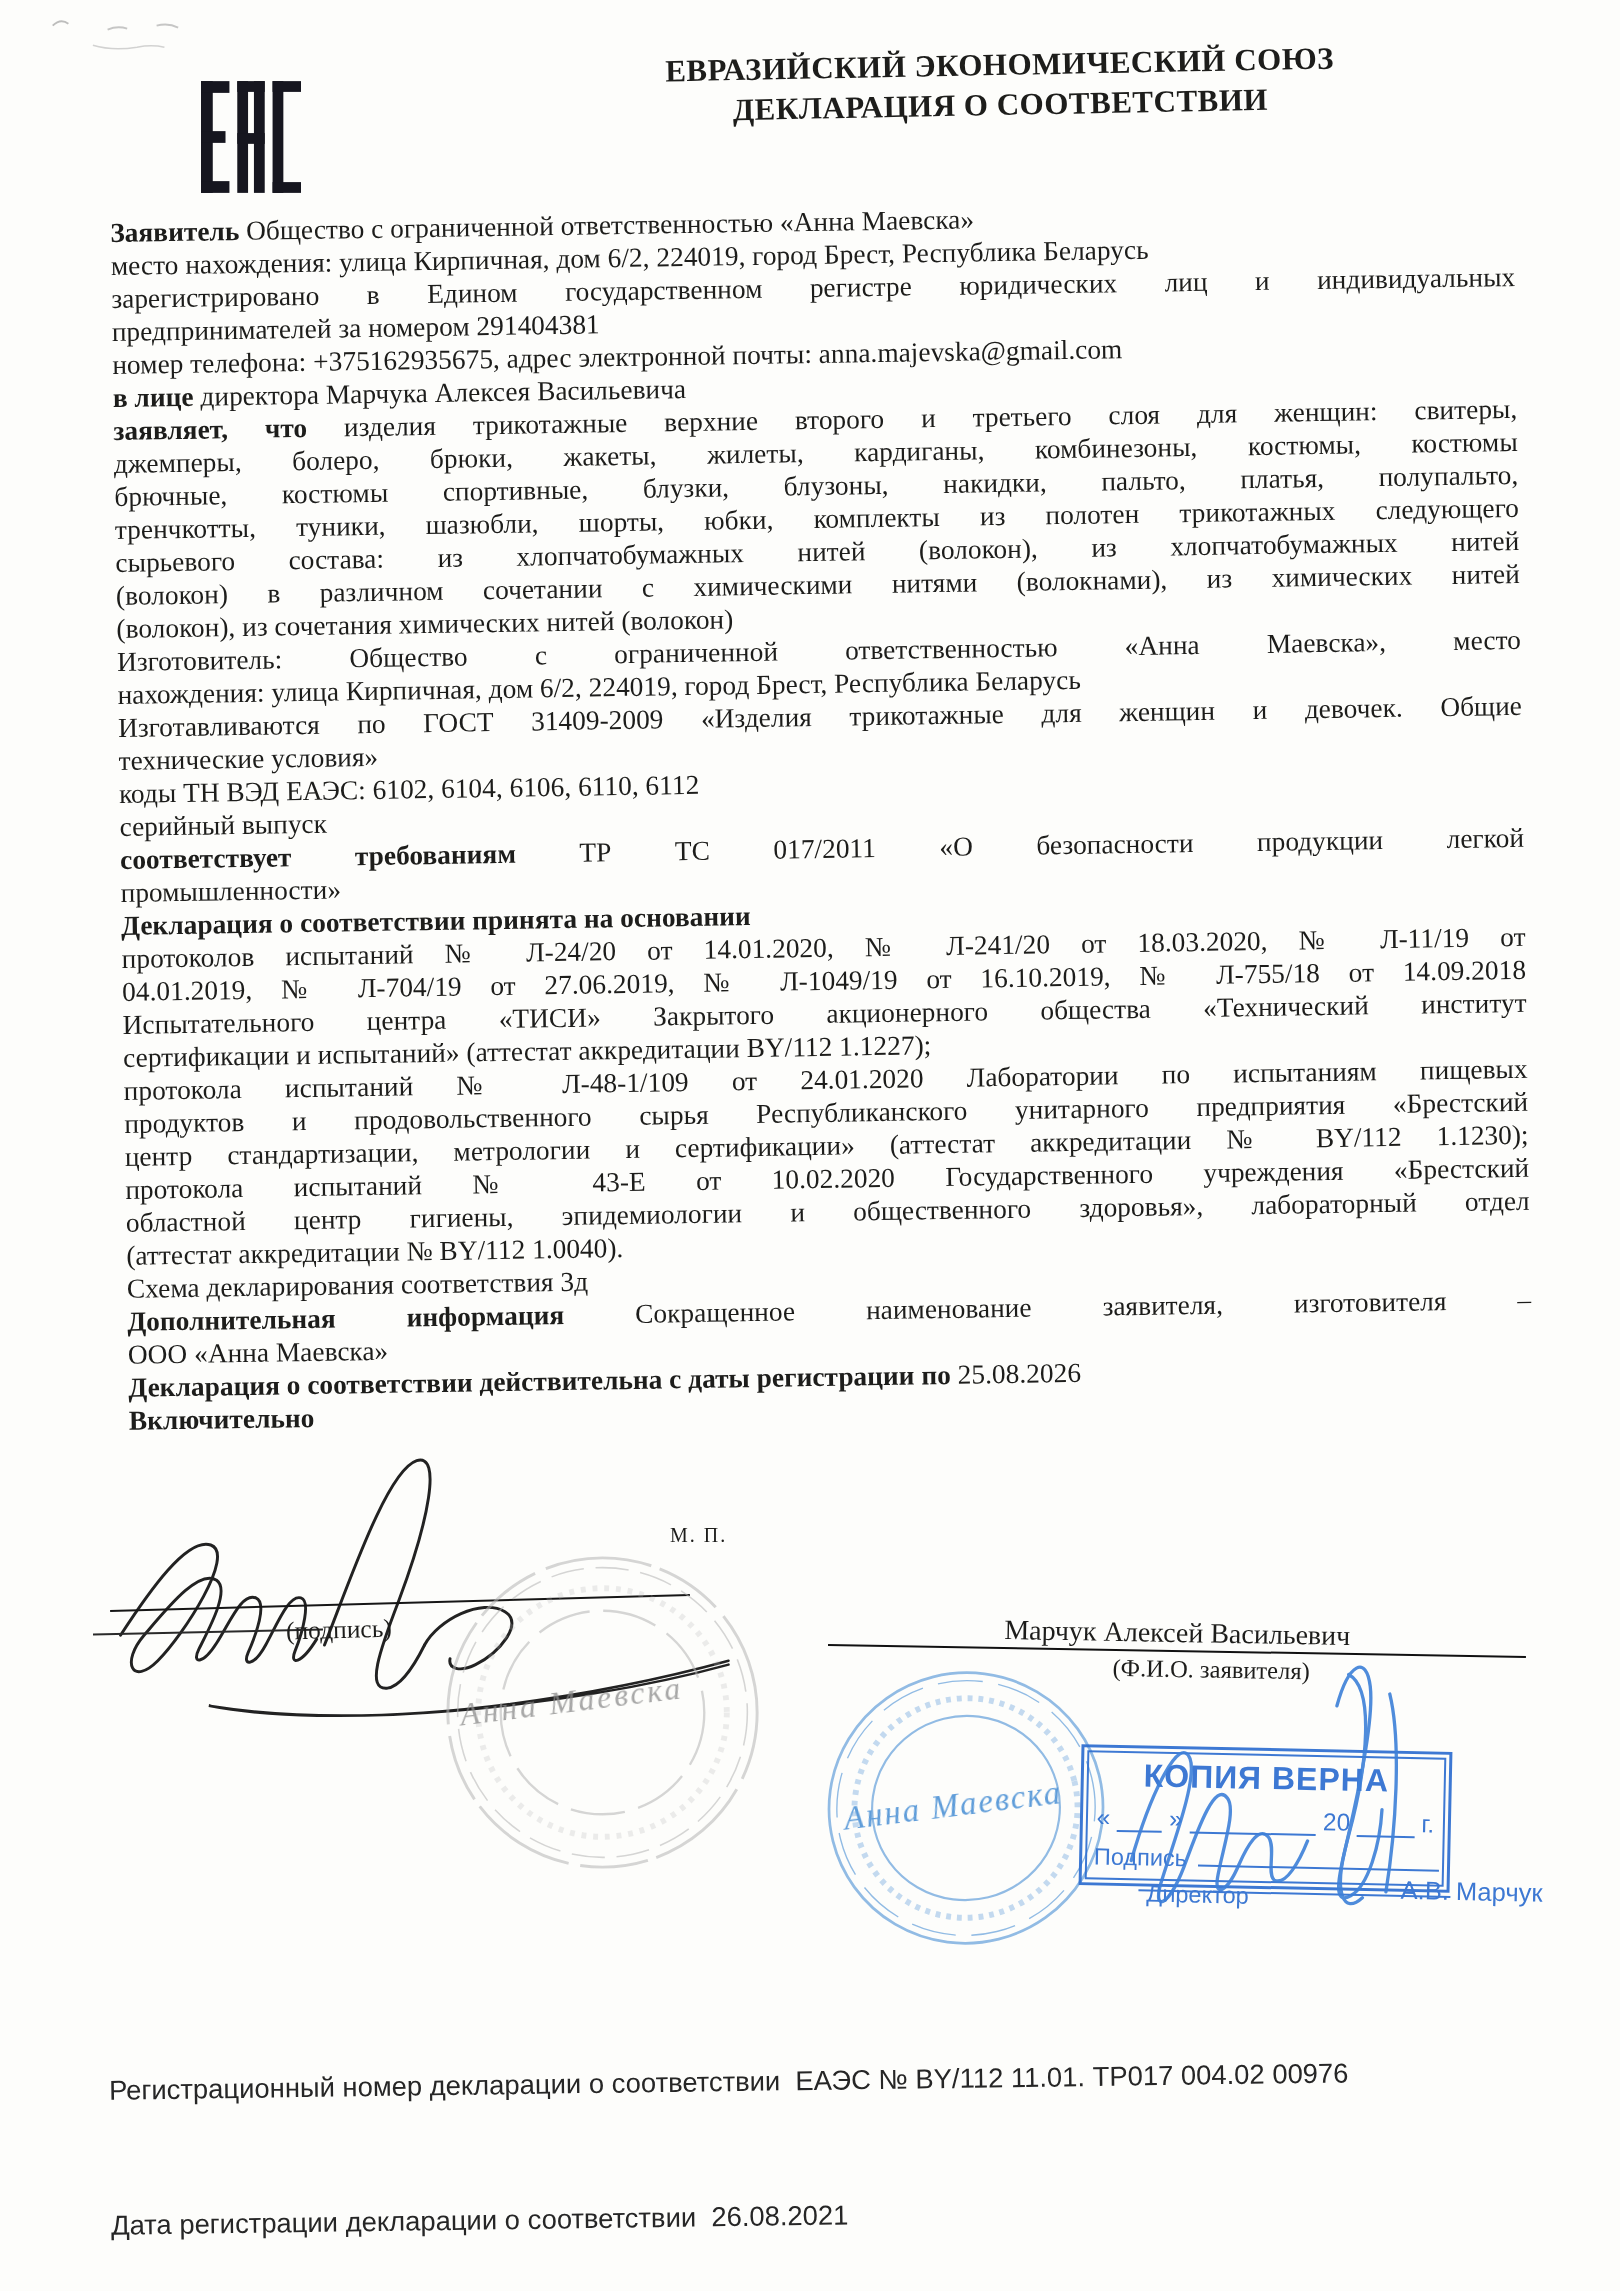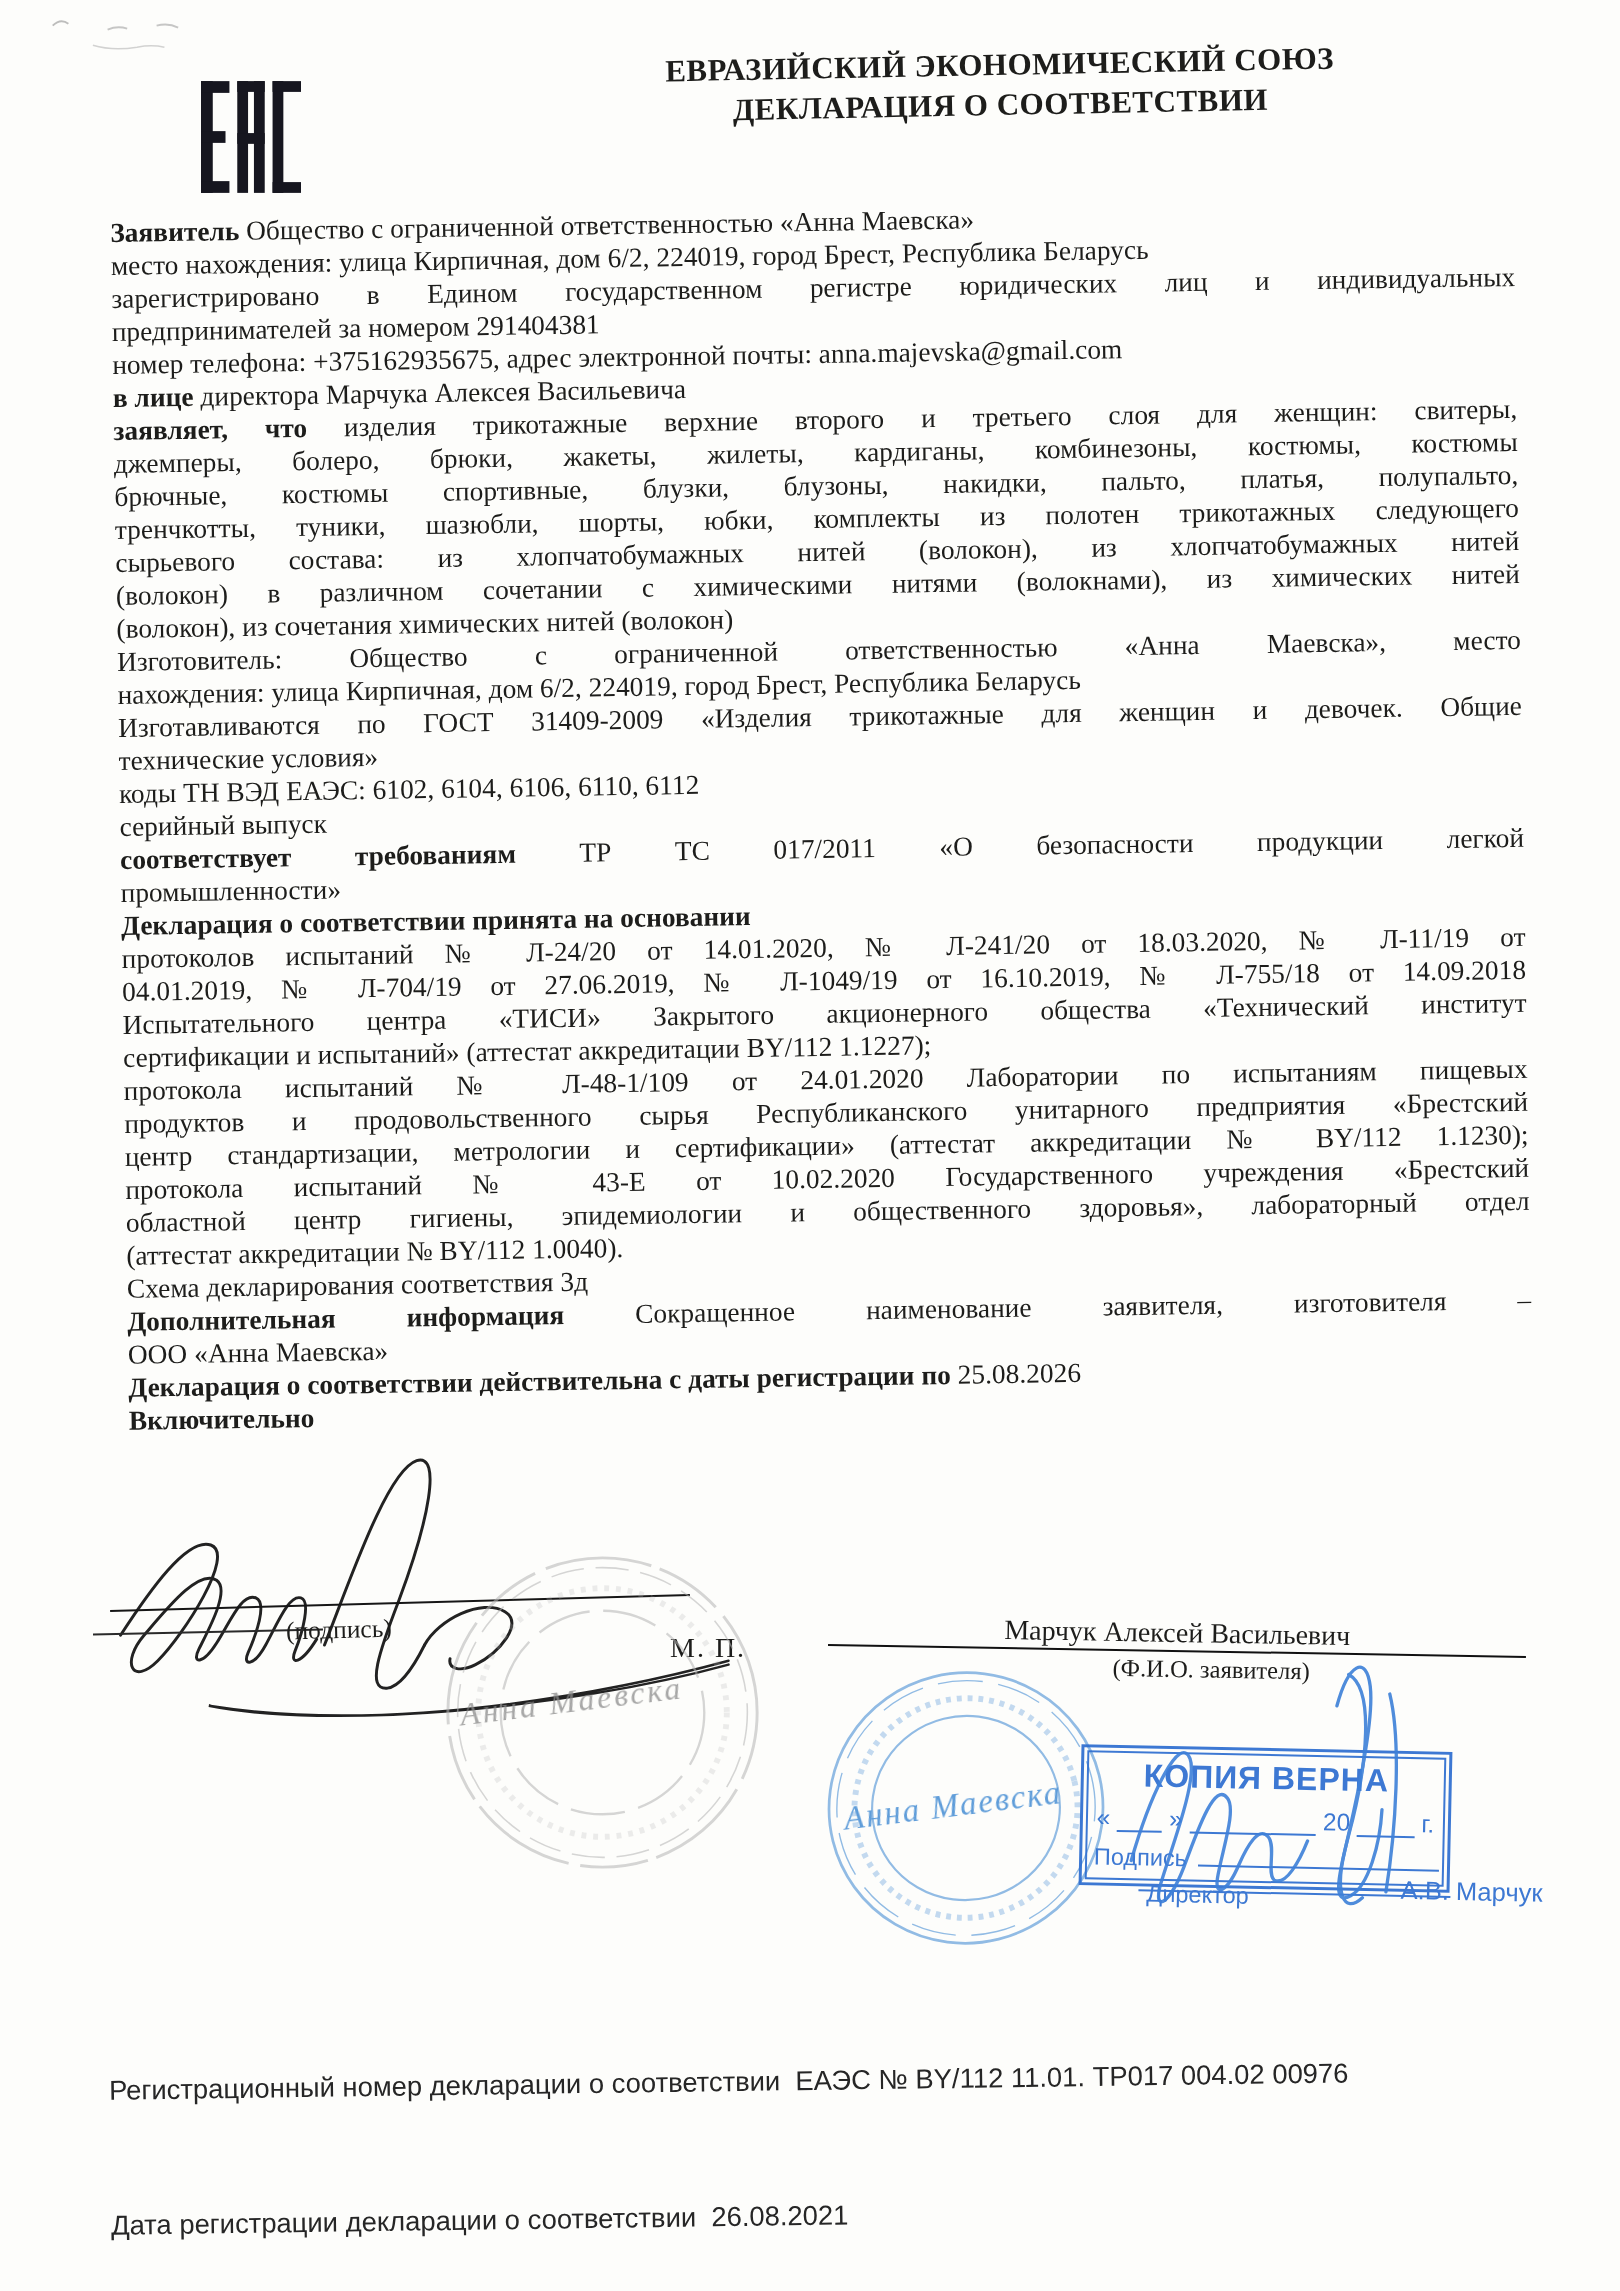--- a/index.html
+++ b/index.html
@@ -21,21 +21,21 @@
   .body-text{position:absolute;left:110px;top:217px;width:1404px;font-size:27.4px;
              transform:rotate(-0.9deg);transform-origin:0 0;}
   .body-text .line{line-height:33px;white-space:normal;}
   .body-text .line.j{text-align:justify;text-align-last:justify;}
 
   
   .sig-svg{position:absolute;left:93px;top:1443px;}
   .podpis-line{position:absolute;left:110px;top:1602px;width:580px;border-top:2.9px solid #161616;transform:rotate(-1.6deg);}
   .podpis-line2{position:absolute;left:93px;top:1631px;width:230px;border-top:2px solid #2a2a2a;transform:rotate(-1.2deg);}
   .podpis-label{position:absolute;left:286px;top:1615px;font-size:25.5px;transform:rotate(-1.5deg);}
-  .mp{position:absolute;left:670px;top:1632px;font-size:28px;letter-spacing:2px;}
+  .mp{position:absolute;left:670px;top:1524px;font-size:20px;letter-spacing:2px;}
   .fio{position:absolute;left:828px;top:1617px;width:698px;transform:rotate(1deg);}
   .fio-name{text-align:center;font-size:28px;}
   .fio-line{margin-top:1px;border-top:2.9px solid #111;}
   .fio-label{margin-top:2.9px;padding-left:69px;text-align:center;font-size:24.5px;}
 
   
   .gray-stamp{position:absolute;left:441px;top:1551px;opacity:.55;filter:blur(0.7px);}
   .gray-script{position:absolute;left:459px;top:1678px;width:304px;font-size:32px;font-style:italic;
                color:#8b8b8b;transform:rotate(-7deg);opacity:.75;filter:blur(0.5px);letter-spacing:2.9px;}
 

